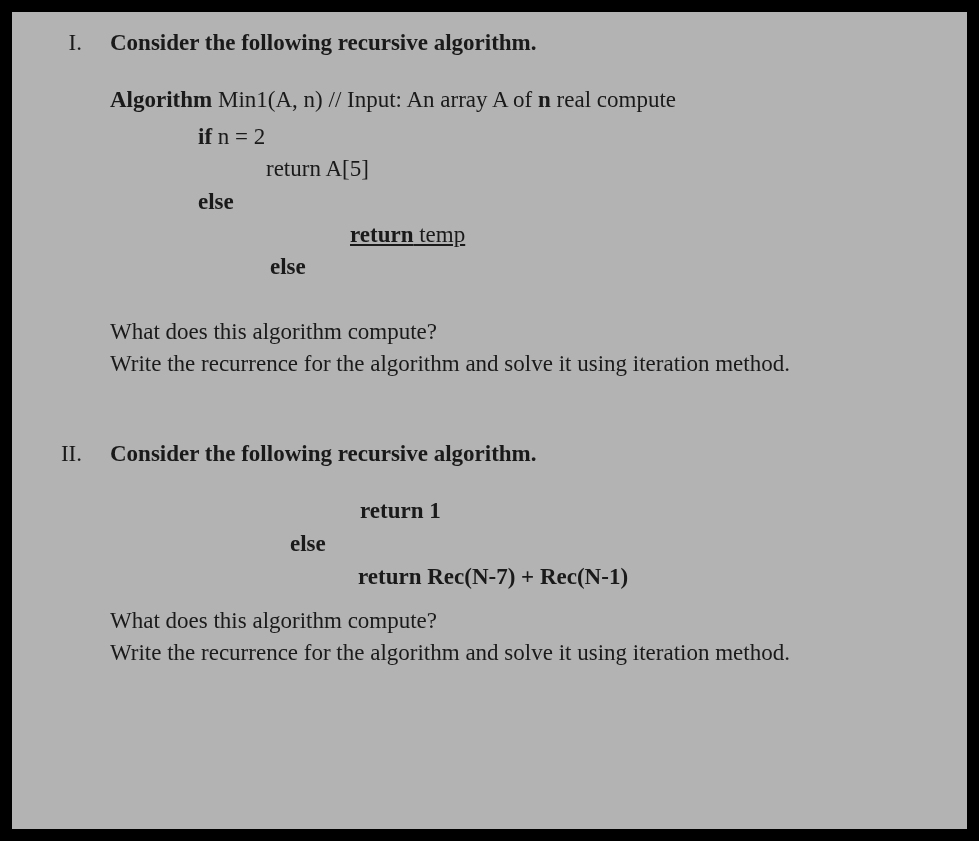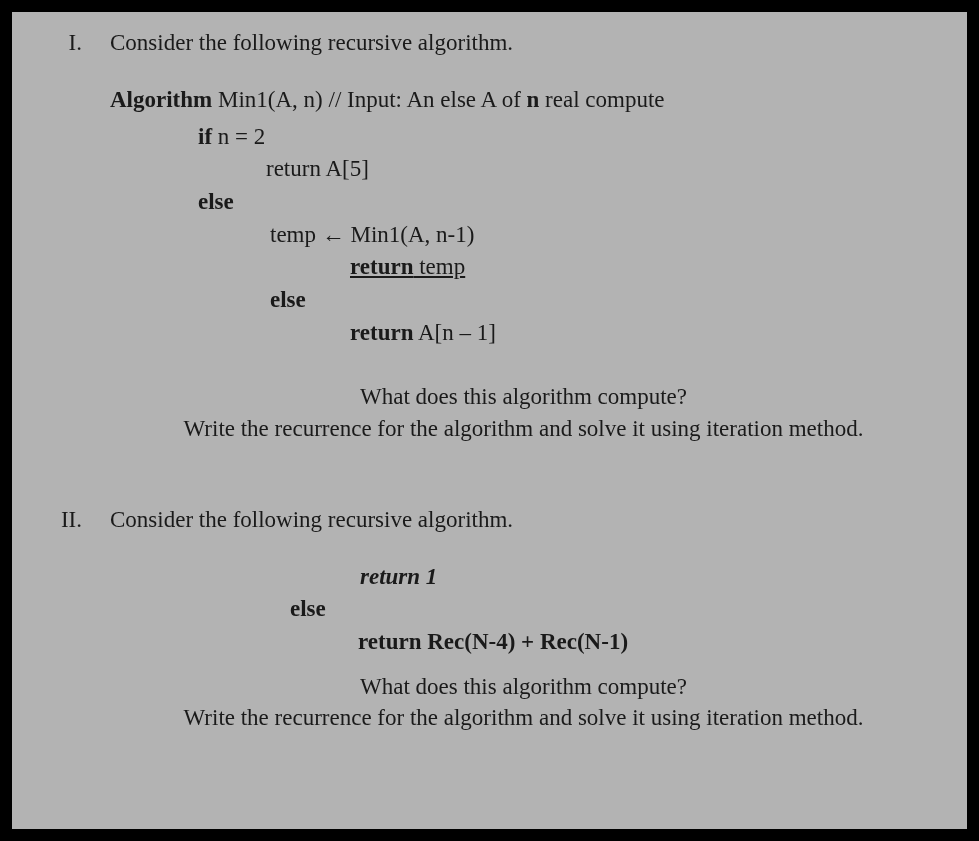--- a/index.html
+++ b/index.html
@@ -31,44 +31,44 @@
     .q-num {
       width: 40px;
       flex-shrink: 0;
       text-align: right;
     }
     .q-body {
       flex: 1;
     }
     .intro {
       margin-bottom: 28px;
+      font-weight: bold;
     }
     .alg-header {
       margin-bottom: 4px;
     }
     .bold { font-weight: bold; }
     .indent-1 { padding-left: 88px; }
     .indent-1b { padding-left: 156px; }
     .indent-2 { padding-left: 160px; }
     .indent-2b { padding-left: 240px; text-decoration: underline; }
     .indent-3 { padding-left: 240px; }
     .indent-1c { padding-left: 168px; }
-    .rec-indent-3 { padding-left: 250px; font-style: italic; }
+    .rec-indent-3 { padding-left: 250px; }
     .rec-indent-else { padding-left: 180px; }
     .rec-indent-4 { padding-left: 248px; }
     .alg-block .line {
       line-height: 1.42;
     }
     .rec-header-gap {
       display: inline-block;
       width: 40px;
     }
     .questions {
       margin-top: 32px;
-      text-align: center;
     }
     .q2 .questions {
       margin-top: 12px;
     }
     .questions .line {
       line-height: 1.38;
     }
     .q2 {
       margin-top: 62px;
       margin-bottom: 12px;
@@ -85,42 +85,36 @@
 
 <div class="page">
 
   <div class="question">
     <div class="q-num">I.</div>
     <div class="q-body">
       <div class="intro">Consider the following recursive algorithm.</div>
 
       <div class="alg-block">
         <div class="line alg-header">
-          <span class="bold">Algorithm</span><span> Min1(A, n) </span><span>// Input: An else A of </span><span class="bold">n</span><span> real compute</span>
+          <span class="bold">Algorithm</span><span> Min1(A, n) </span><span>// Input: An array A of </span><span class="bold">n</span><span> real compute</span>
         </div>
         <div class="line indent-1">
           <span class="bold">if</span><span> n = 2</span>
         </div>
         <div class="line indent-1b">
           <span>return A[5]</span>
         </div>
         <div class="line indent-1">
           <span class="bold">else</span>
         </div>
-        <div class="line indent-2">
-          <span>temp ← Min1(A, n-1)</span>
-        </div>
         <div class="line indent-2b">
           <span class="bold">return</span><span> temp</span>
         </div>
         <div class="line indent-2">
           <span class="bold">else</span>
-        </div>
-        <div class="line indent-3">
-          <span class="bold">return</span><span> A[n – 1]</span>
         </div>
       </div>
 
       <div class="questions">
         <div class="line">What does this algorithm compute?</div>
         <div class="line">Write the recurrence for the algorithm and solve it using iteration method.</div>
       </div>
     </div>
   </div>
 
@@ -130,21 +124,21 @@
       <div class="intro">Consider the following recursive algorithm.</div>
 
       <div class="alg-block">
         <div class="line rec-indent-3">
           <span class="bold">return 1</span>
         </div>
         <div class="line rec-indent-else">
           <span class="bold">else</span>
         </div>
         <div class="line rec-indent-4">
-          <span class="bold">return</span><span class="bold">  Rec(N-4) + Rec(N-1)</span>
+          <span class="bold">return</span><span class="bold">  Rec(N-7) + Rec(N-1)</span>
         </div>
       </div>
 
       <div class="questions">
         <div class="line">What does this algorithm compute?</div>
         <div class="line">Write the recurrence for the algorithm and solve it using iteration method.</div>
       </div>
     </div>
   </div>
 

